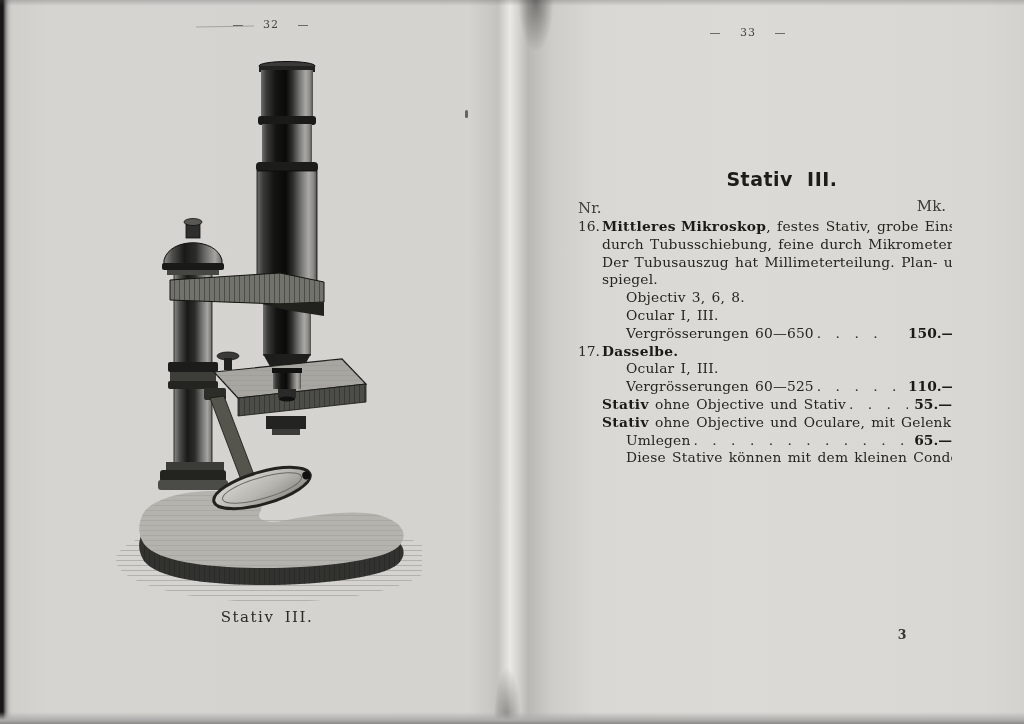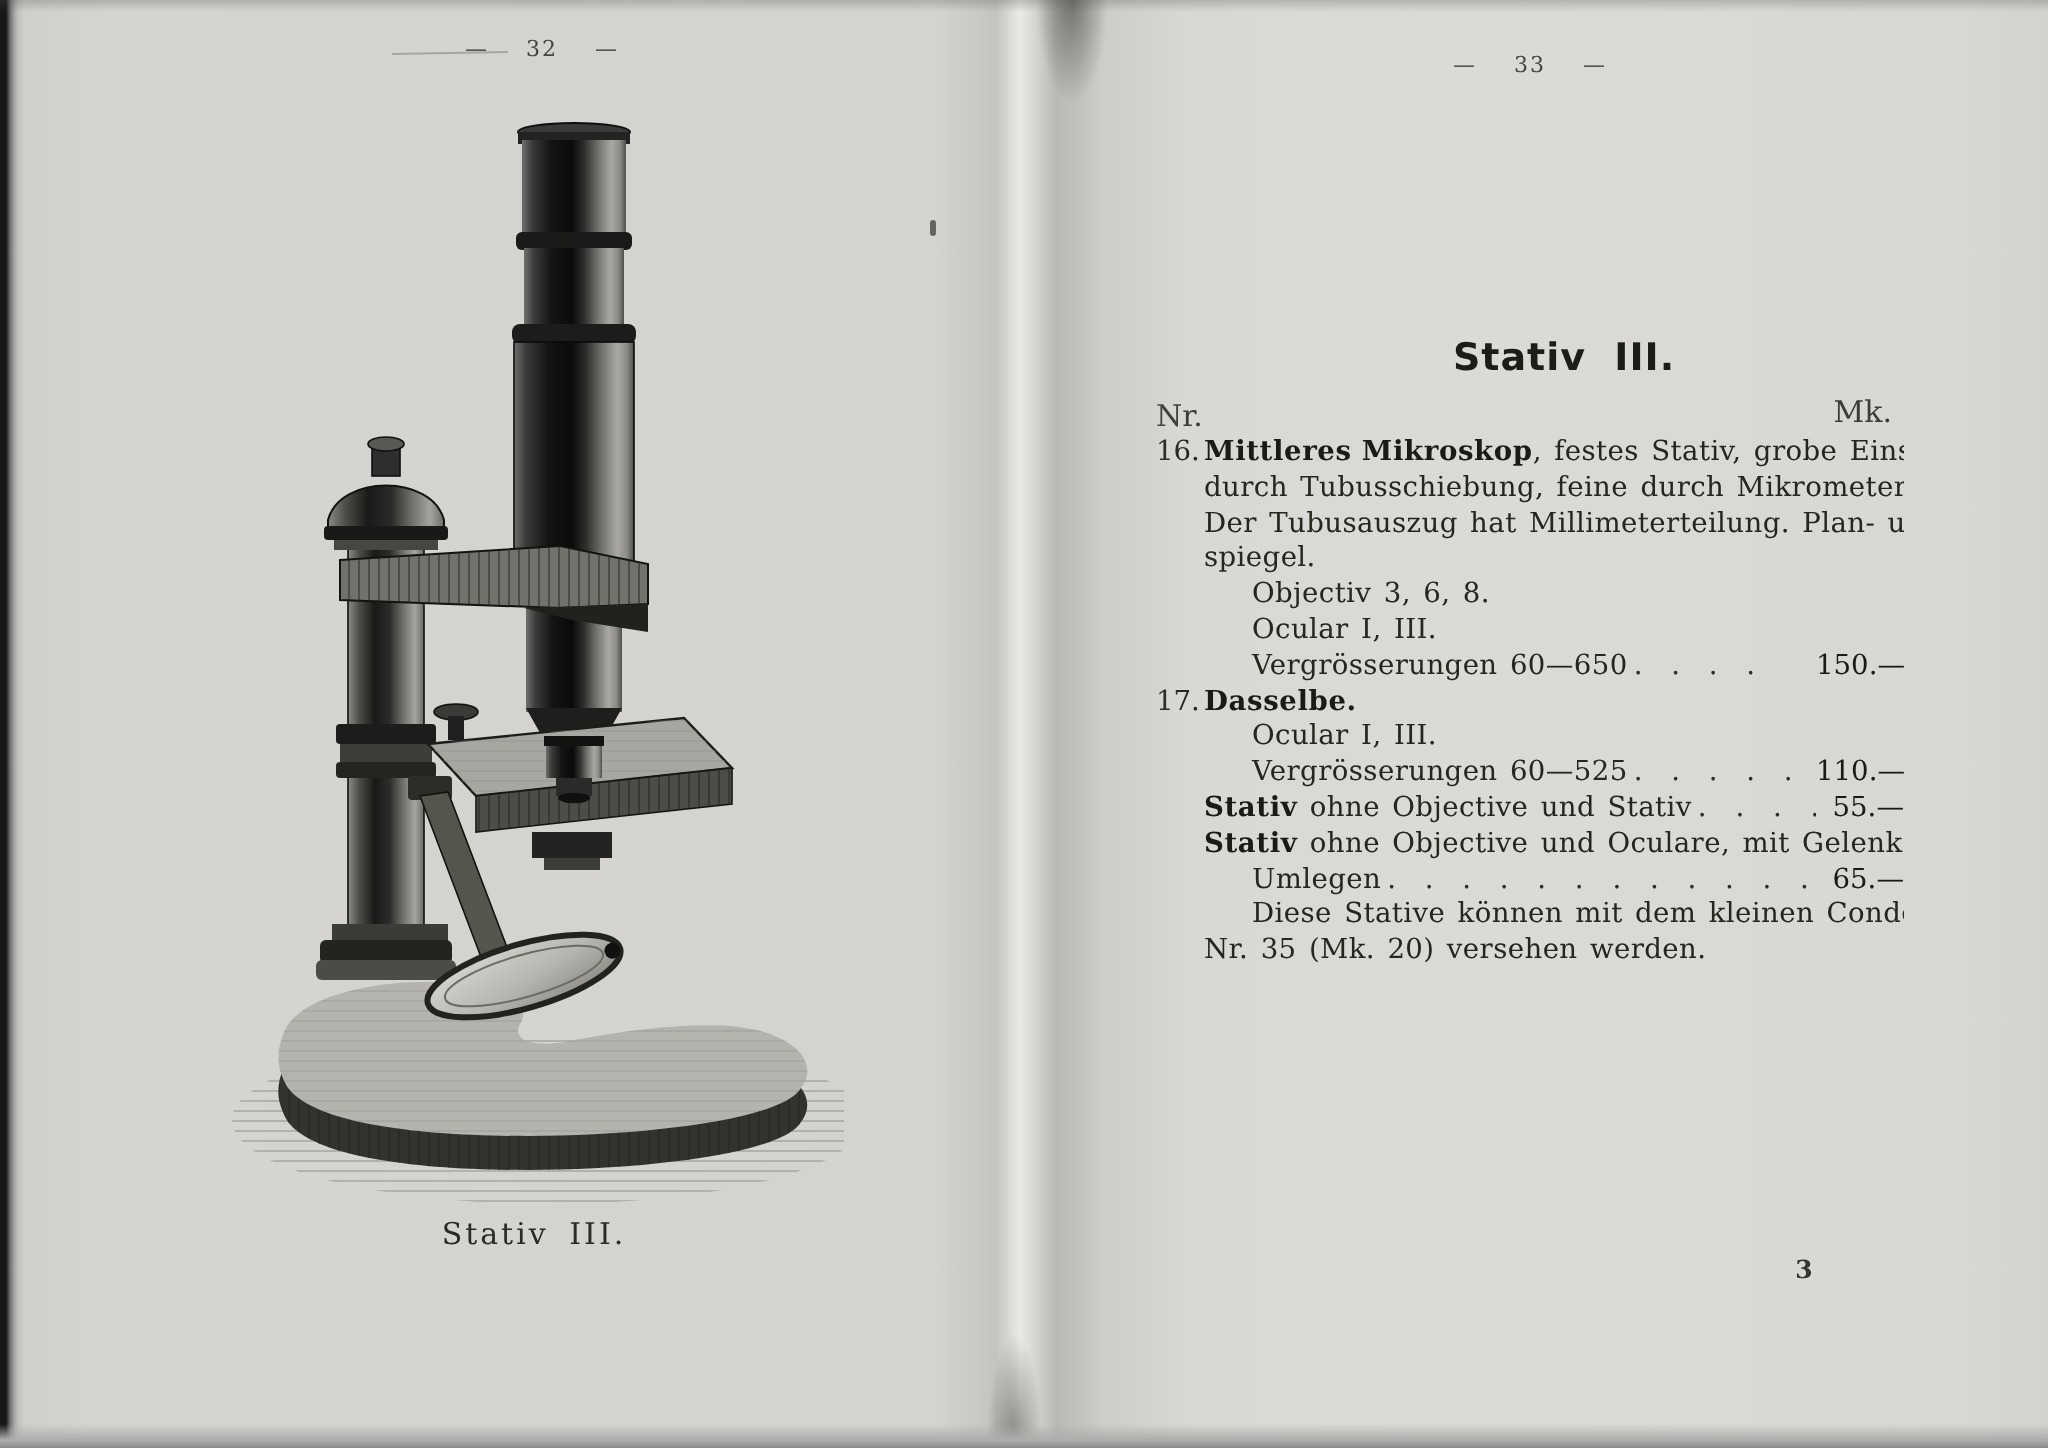--- a/index.html
+++ b/index.html
@@ -25,41 +25,41 @@
     background:radial-gradient(ellipse 50% 60% at 50% 10%,rgba(45,45,43,.55),rgba(0,0,0,0) 75%);}
   .gutter-bottom{position:absolute;left:492px;bottom:-12px;width:34px;height:130px;
     background:radial-gradient(ellipse 55% 60% at 45% 92%,rgba(45,45,43,.55),rgba(0,0,0,0) 75%);}
   .scratch{position:absolute;left:196px;top:26px;width:58px;height:1px;
     background:rgba(95,95,92,.4);transform:rotate(-1deg);}
   .speck{position:absolute;left:465px;top:110px;width:3px;height:8px;background:rgba(40,40,38,.65);border-radius:2px;}
 
   
   .pageno{position:absolute;font-size:11px;color:#45453f;letter-spacing:1px;word-spacing:14px;text-align:center;}
   .pageno-left{left:206px;top:18px;width:130px;}
-  .pageno-right{left:700px;top:26px;width:130px;}
+  .pageno-right{left:683px;top:26px;width:130px;}
 
   
   .figure{position:absolute;left:112px;top:58px;width:310px;height:548px;margin:0;}
   .caption{position:absolute;left:182px;top:608px;width:170px;text-align:center;
     font-size:15px;letter-spacing:1.5px;word-spacing:4px;color:#2b2b25;}
 
   
   .heading{position:absolute;left:578px;top:168px;width:382px;margin:0;text-align:center;
     font-family:"DejaVu Sans","Liberation Sans",sans-serif;font-size:19px;font-weight:bold;
     color:#1d1d18;letter-spacing:.5px;word-spacing:7px;padding-left:26px;box-sizing:border-box;}
   .cols{position:absolute;left:578px;top:199px;width:368px;font-size:15px;color:#3c3c36;}
   .col-mk{position:absolute;right:0;top:-2px;}
   .textblock{position:absolute;left:578px;top:218px;width:374px;overflow:hidden;
     font-size:13.8px;line-height:17.8px;color:#26261f;}
   .ln{position:relative;display:flex;align-items:baseline;}
   .ln .num{position:absolute;left:0;top:0;}
   .ln .bd{font-weight:bold;color:#1b1b15;white-space:pre;letter-spacing:.3px;}
   .ln .tx{white-space:pre;word-spacing:1.6px;letter-spacing:.2px;}
   .ln .dots{flex:1 1 auto;overflow:hidden;white-space:pre;letter-spacing:5px;padding:0 3px;color:#2e2e28;}
-  .ln .price{font-weight:normal;color:#1b1b15;min-width:44px;text-align:right;white-space:pre;}
+  .ln .price{font-weight:bold;color:#1b1b15;min-width:44px;text-align:right;white-space:pre;}
   .ln .dots:empty,.ln .price:empty{display:none;}
   .i0{padding-left:24px;}
   .i1{padding-left:24px;}
   .i2{padding-left:48px;}
   .sig{position:absolute;left:890px;top:627px;width:24px;text-align:center;
     font-size:12.5px;font-weight:bold;color:#35352f;}
 </style>
 </head>
 <body>
 
@@ -223,23 +223,20 @@
           <span class="tx"> ohne Objective und Oculare, mit Gelenk zum</span>
         </div>
       <div class="ln i2">
           <span class="tx">Umlegen</span>
           <span class="dots">. . . . . . . . . . . . . . . . . . .</span>
           <b class="price">65.—</b>
         </div>
       <div class="ln i2">
           <span class="tx">Diese Stative können mit dem kleinen Condensor</span>
         </div>
-      <div class="ln i1">
-          <span class="tx">Nr. 35 (Mk. 20) versehen werden.</span>
-        </div>
     </div>
 
     <div class="sig">3</div>
   </div>
 
   <div class="speck"></div>
   <div class="gutter"></div>
   <div class="gutter-top"></div>
   <div class="gutter-bottom"></div>
   <div class="edge-left"></div>

